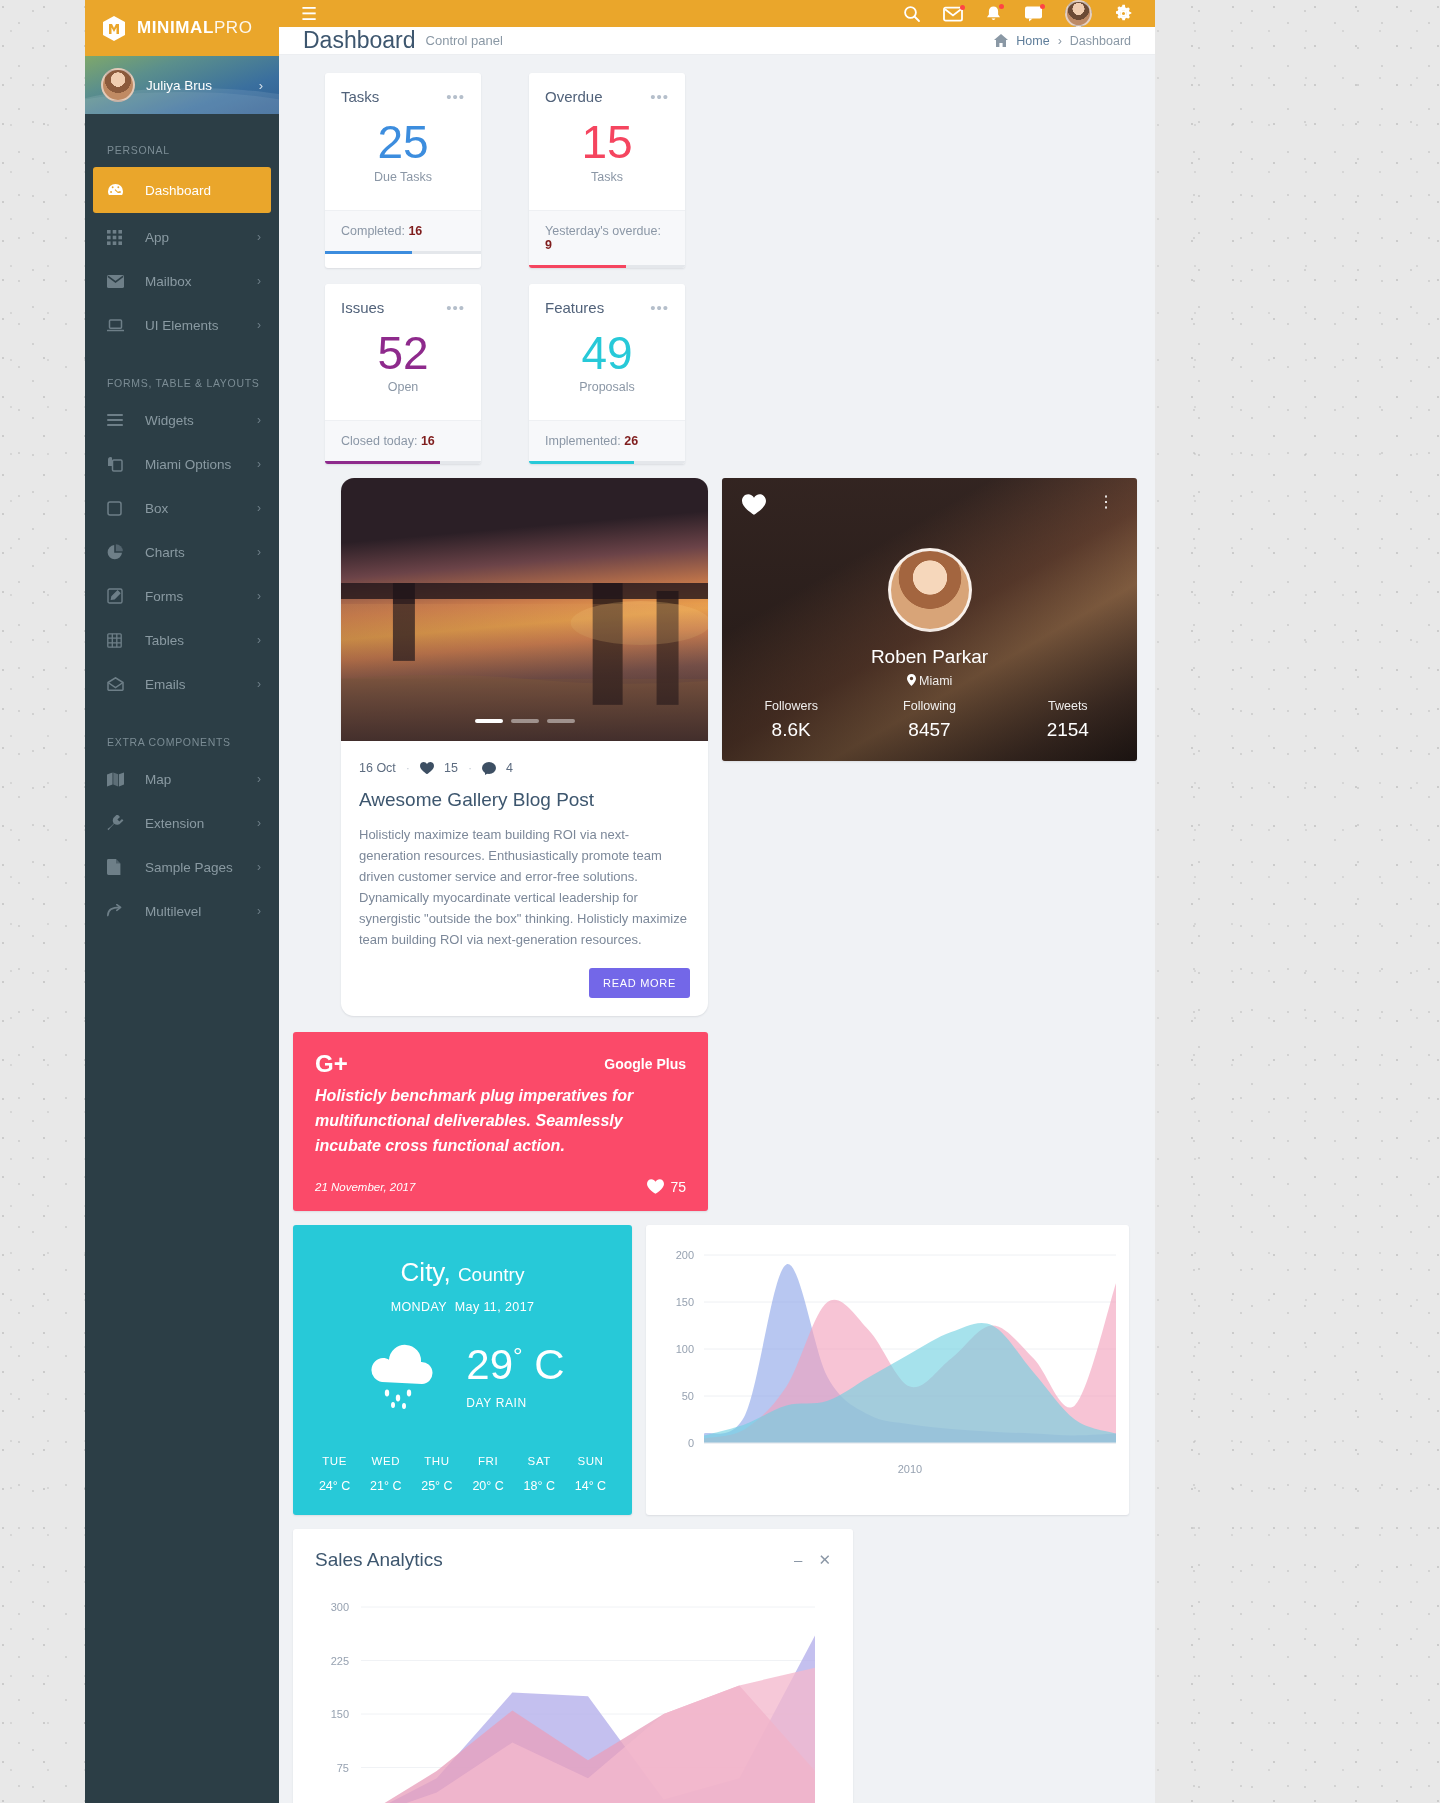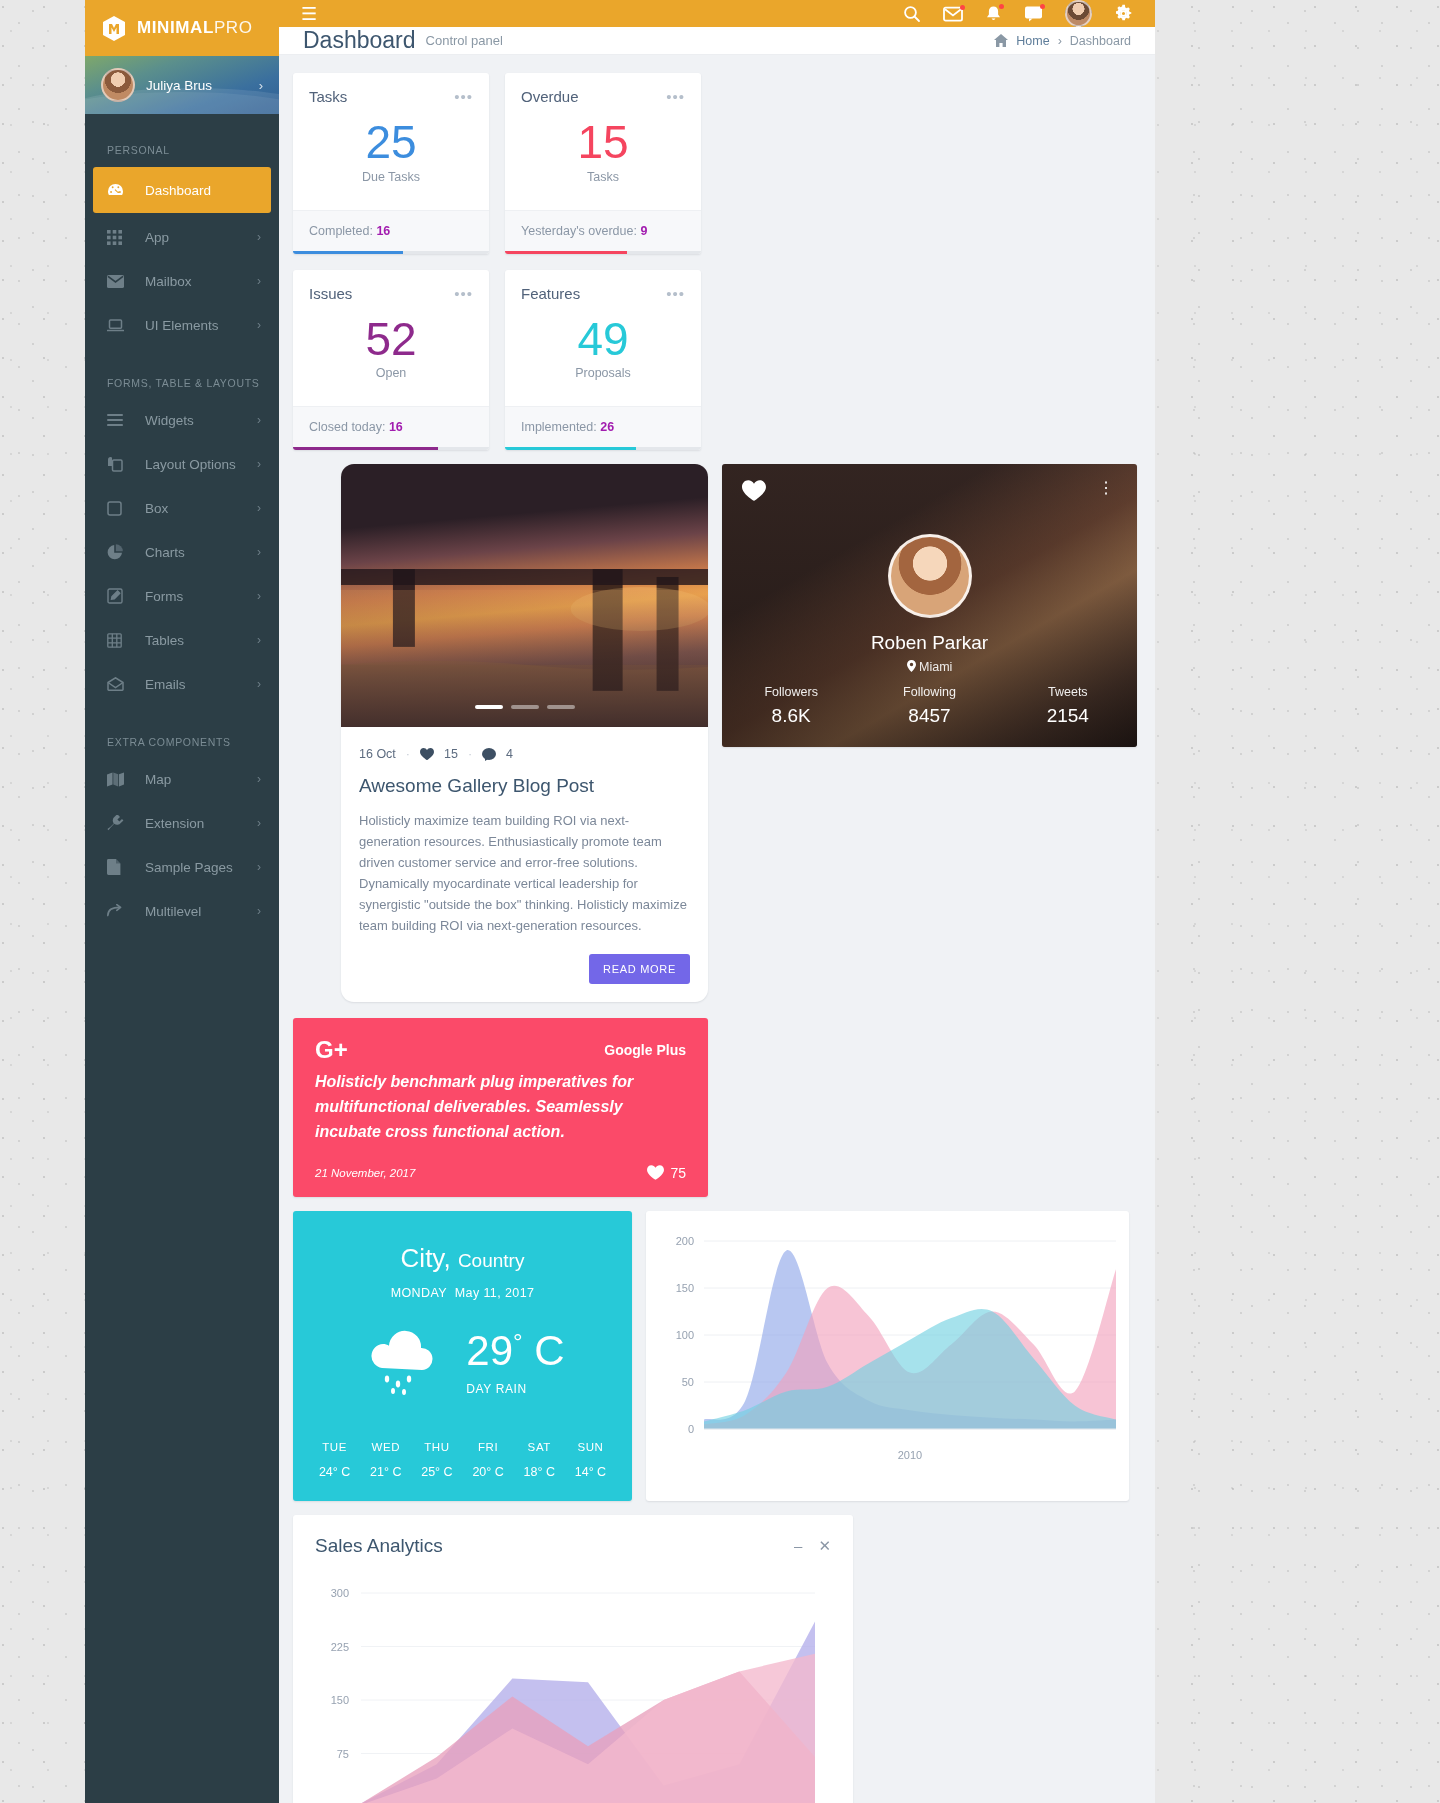--- a/index.html
+++ b/index.html
@@ -54,28 +54,28 @@
   .pagehead { height:66px; background:#fff; display:flex; align-items:center; padding: 0 24px; border-bottom:1px solid #eceef1; }
   .ph-title { font-size:23px; color:#3d566e; font-weight:normal; }
   .ph-sub { font-size:13px; color:#8a98a5; margin-left:10px; }
   .crumb { margin-left:auto; display:flex; align-items:center; gap:8px; font-size:12.5px; color:#8a98a5; }
   .crumb a { color:#5e7d9a; text-decoration:none; }
 
   .board { padding: 18px 14px 0 14px; display:flex; gap:14px; flex-wrap:wrap; align-content:flex-start; }
 
   
   .col-stats { width: 432px; display:flex; flex-wrap:wrap; gap:16px; }
-  .stat { width: 196px; background:#fff; border-radius:3px; box-shadow: 0 1px 2px rgba(30,40,60,.10); overflow:hidden; }
+  .stat { width: 156px; background:#fff; border-radius:3px; box-shadow: 0 1px 2px rgba(30,40,60,.10); overflow:hidden;margin-left:32px; }
   .stat-head { display:flex; align-items:center; padding: 15px 16px 0 16px; }
   .stat-title { font-size:15px; color:#51627a; }
   .stat-dots { margin-left:auto; color:#b5bfcb; font-size:15px; letter-spacing:1px; cursor:pointer; line-height:1; }
   .stat-big { text-align:center; font-size:46px; font-weight:300; padding: 12px 0 2px; line-height:1.1; }
   .stat-sub { text-align:center; font-size:12.5px; color:#8b97a6; padding-bottom:26px; }
   .stat-foot { background:#f7f8fa; border-top:1px solid #eef0f3; padding: 13px 16px; font-size:12.5px; color:#8b97a6; }
-  .stat-foot b { color:#a21caf; font-weight:600; }
+  .stat-foot b { color:#7f1d1d; font-weight:600; }
   .pbar { height:3px; background:#e4e7eb; }
   .pbar i { display:block; height:3px; }
 
   
   .col-blog { width: 415px; display:flex; flex-direction:column; gap:16px; }
   .blogcard { background:#fff; border-radius:13px; box-shadow:0 1px 2px rgba(30,40,60,.10); overflow:hidden;margin-left:48px; }
   .blog-img { height:263px; position:relative;
     background: linear-gradient(175deg,#2b1f26 0 22%, #6b4348 34%, #c97a4a 47%, #f0a64c 55%, #e68a55 62%, #8d5f5a 74%, #4d3a40 100%); }
   .blog-img:after { content:""; position:absolute; left:0; right:0; bottom:0; height:52%;
     background: linear-gradient(180deg, rgba(220,150,90,.20), rgba(40,28,34,.75)); }
@@ -224,21 +224,21 @@
           <span class="nl">Widgets</span>
           <span class="nc">›</span>
         </div>
         <div class="nav-item">
           <span class="ni">
             <svg width="16" height="16" viewBox="0 0 16 16" fill="none" stroke="currentColor" stroke-width="1.5">
               <path d="M1 3.5 A2.5 2.5 0 0 1 5 1.6 L5 10 L1 10 Z" fill="currentColor" stroke="none"></path>
               <rect x="5.5" y="4" width="9.5" height="11" rx="1.2"></rect>
             </svg>
           </span>
-          <span class="nl">Layout Options</span>
+          <span class="nl">Miami Options</span>
           <span class="nc">›</span>
         </div>
         <div class="nav-item">
           <span class="ni">
             <svg width="15" height="15" viewBox="0 0 15 15" fill="none" stroke="currentColor" stroke-width="1.5">
               <rect x="1" y="1" width="13" height="13" rx="2"></rect>
             </svg>
           </span>
           <span class="nl">Box</span>
           <span class="nc">›</span>

